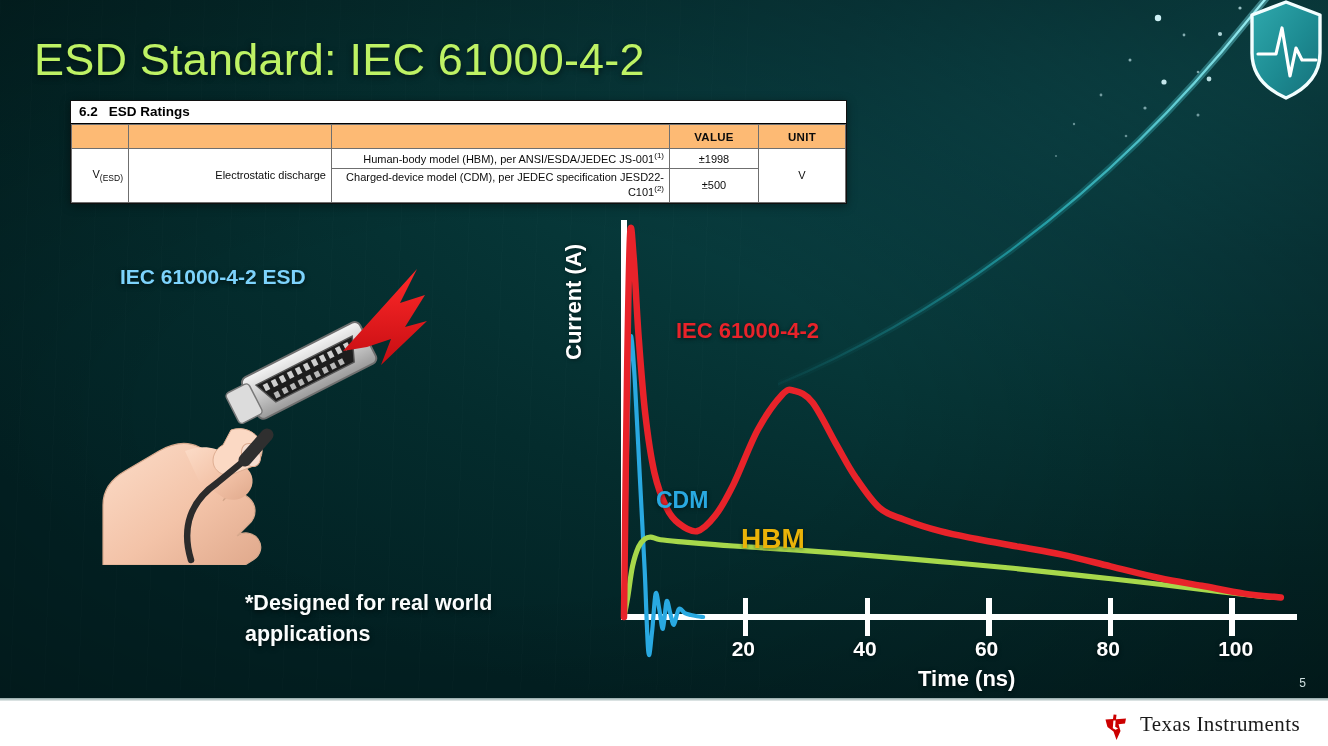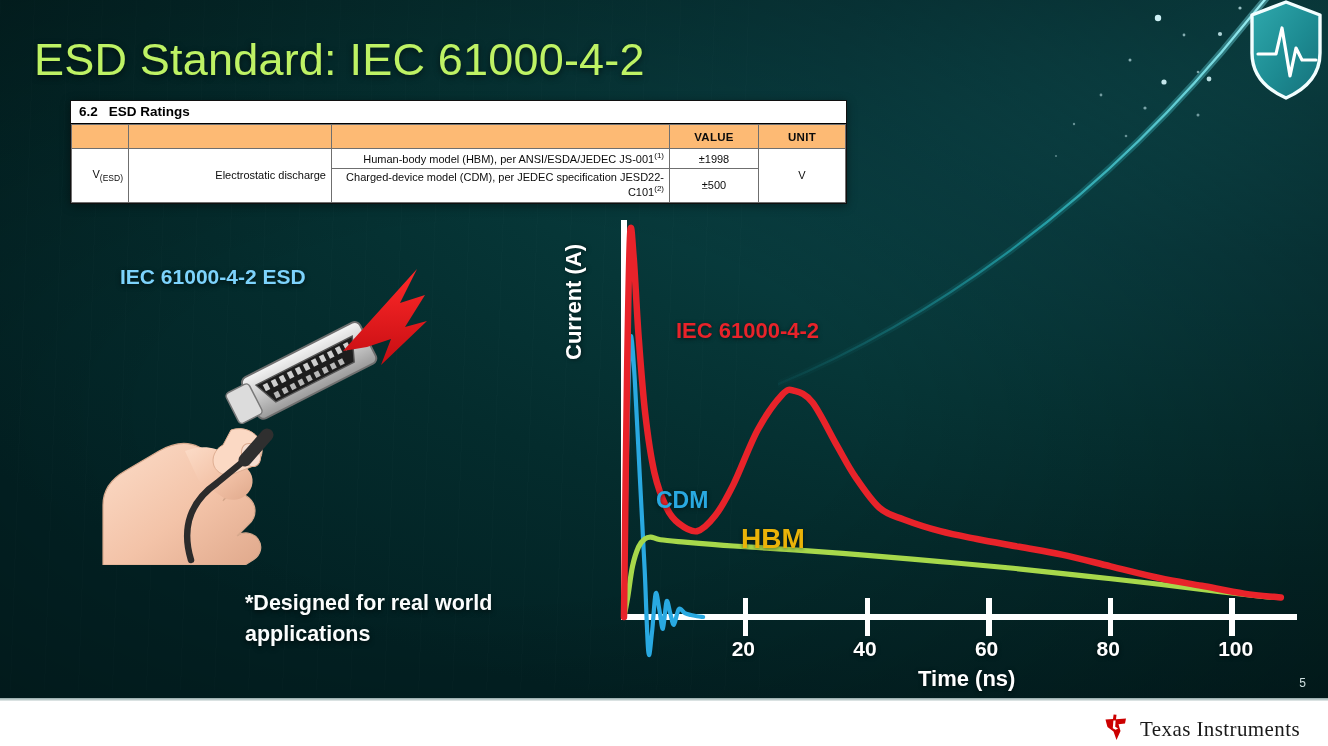--- a/index.html
+++ b/index.html
@@ -92,21 +92,21 @@
   #lbl-iec{left:676px;top:318px;font-size:22px;color:#e8232a;}
   #lbl-cdm{left:656px;top:487px;font-size:23px;color:#29a9e1;}
   #lbl-hbm{left:725px;top:523px;font-size:28px;color:#eab308;margin-left:16px;}
   .tick-label{position:absolute;font-size:21px;font-weight:bold;color:#ffffff;text-shadow:0 1px 4px rgba(0,0,0,.6);}
 
   #page-num{position:absolute;right:22px;top:676px;font-size:12px;color:#cfe0e0;}
 
   
   #footer{position:absolute;left:0;top:701px;width:1328px;height:45px;background:#ffffff;}
   #footer-edge{position:absolute;left:0;top:698px;width:1328px;height:3px;background:linear-gradient(180deg,#8fa6a6,#e9eeee);}
-  #ti-logo{position:absolute;right:28px;top:712px;display:flex;align-items:flex-end;gap:9px;}
+  #ti-logo{position:absolute;right:28px;top:712px;display:flex;align-items:flex-start;gap:9px;}
   #ti-name{font-family:"Liberation Serif",serif;font-size:21px;color:#1a1a1a;letter-spacing:.4px;}
 </style>
 </head>
 <body>
 
 <div id="slide">
 
   <div class="bg-base"></div>
   <div class="bg-streaks"></div>
   <div class="bg-vignette"></div>

